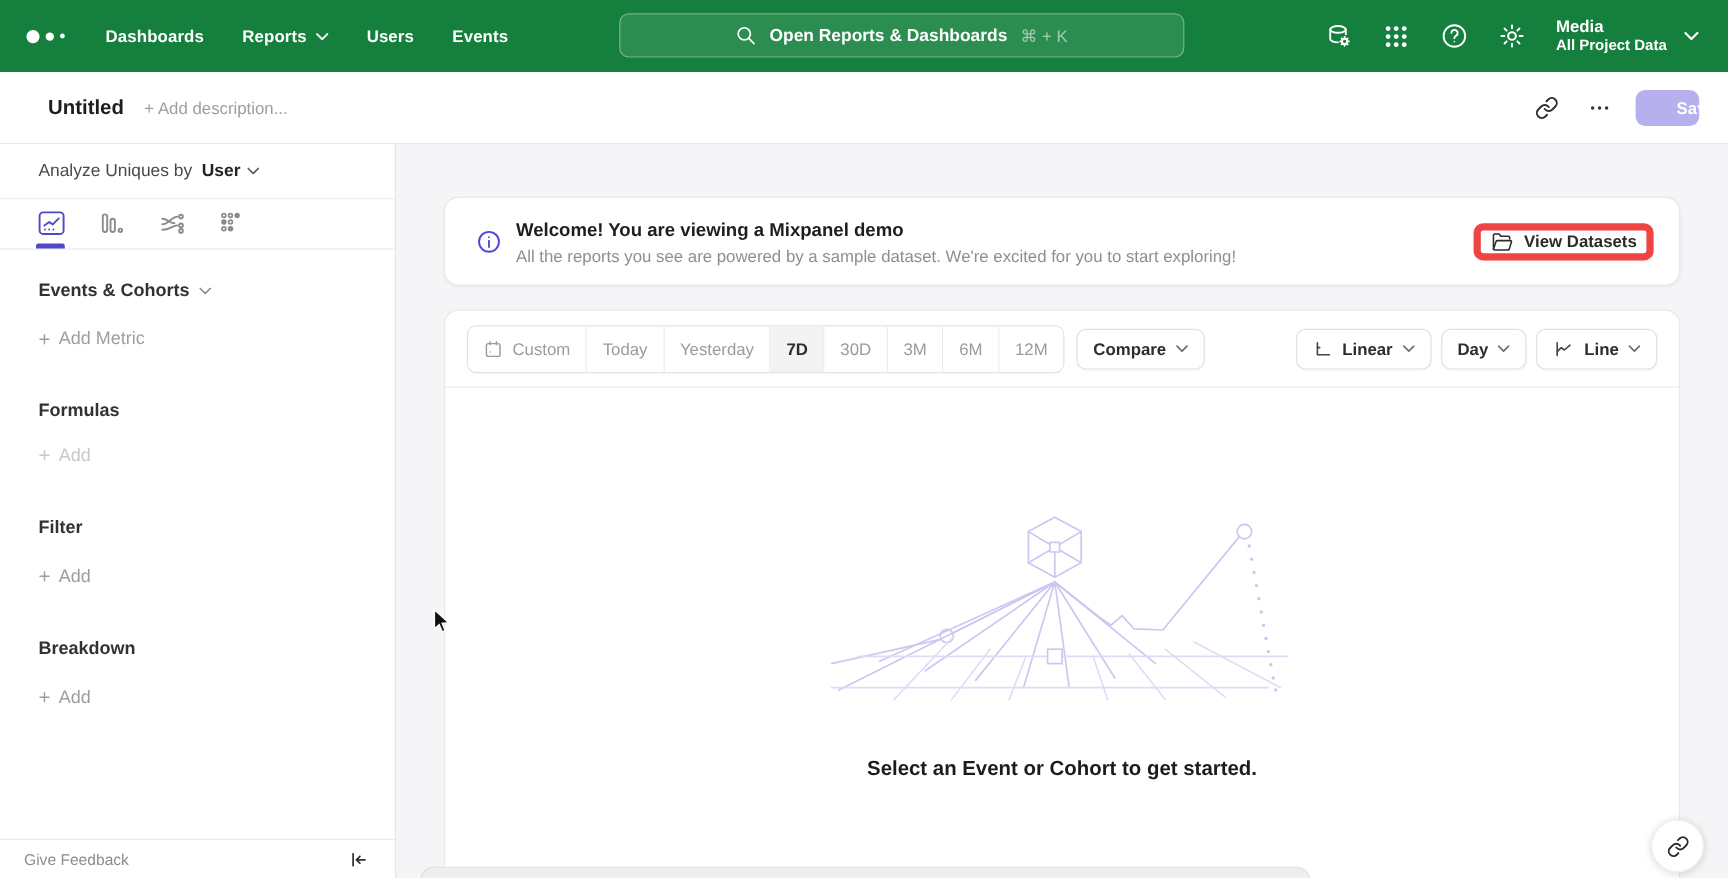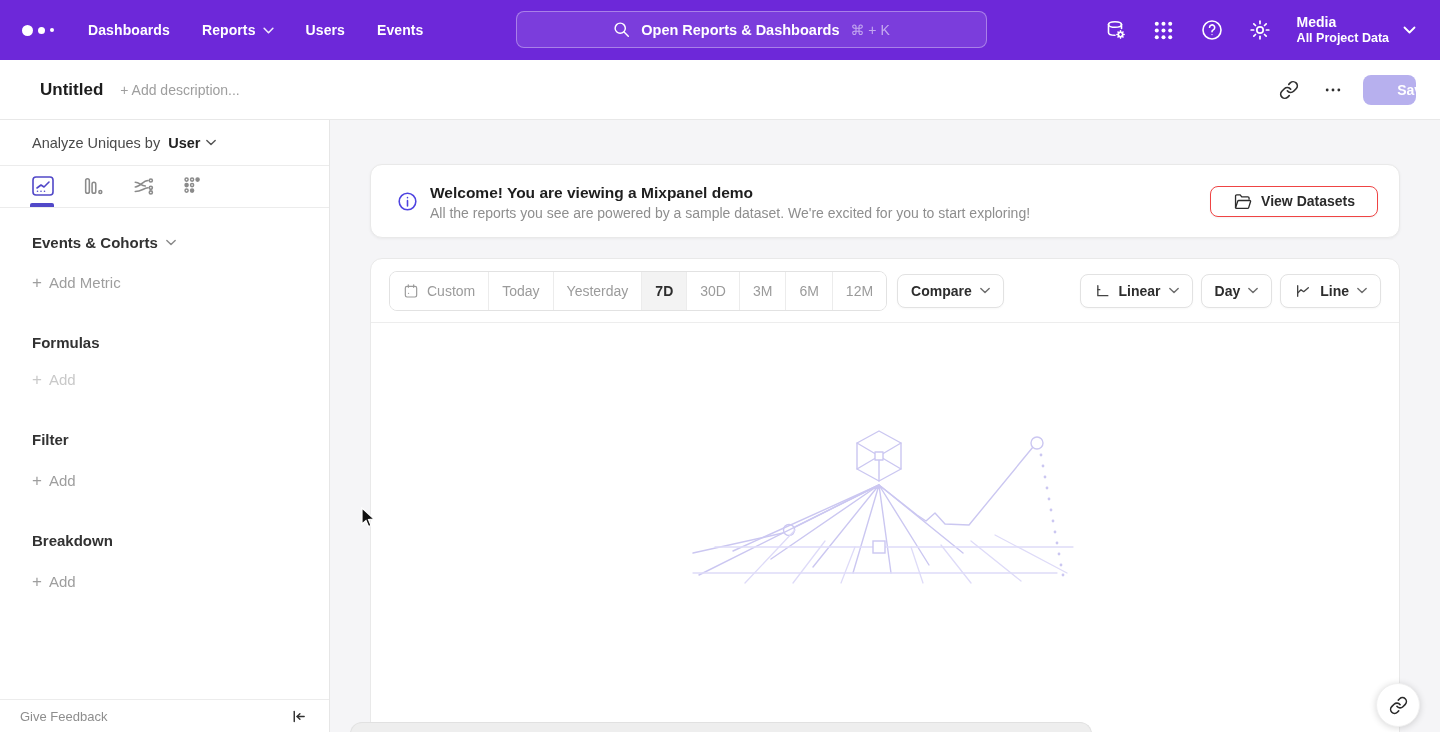--- a/index.html
+++ b/index.html
@@ -1,21 +1,21 @@
 <!DOCTYPE html>
 <html><head>
 <meta charset="utf-8">
 <style>
   * { margin:0; padding:0; box-sizing:border-box; }
   html,body { width:1440px; height:732px; overflow:hidden; background:#f5f5f7;
     font-family:"Liberation Sans", sans-serif; -webkit-font-smoothing:antialiased; }
 
   
   .topnav { position:absolute; left:0; top:0; width:1440px; height:60px;
-    background:#6d28d9; display:flex; align-items:center; z-index:20; }
+    background:#15803d; display:flex; align-items:center; z-index:20; }
   .logo { display:flex; align-items:center; gap:5px; margin-left:22px; width:34px; }
   .logo .d1{ width:11px;height:11px;border-radius:50%;background:#fff;}
   .logo .d2{ width:7px;height:7px;border-radius:50%;background:#fff;}
   .logo .d3{ width:4px;height:4px;border-radius:50%;background:#fff;}
   .nav-item { color:#fff; font-size:14px; font-weight:700; margin-left:32px; cursor:pointer;
     display:flex; align-items:center; gap:7px; letter-spacing:.1px;}
   .nav-item svg { opacity:.9; }
   .searchbar { position:absolute; left:516px; top:11px; width:471px; height:37px;
     background:rgba(255,255,255,0.10); border:1px solid rgba(255,255,255,0.35);
     border-radius:8px; display:flex; align-items:center; justify-content:center; gap:11px;
@@ -70,22 +70,22 @@
   .collapse { position:absolute; right:22px; top:8px; color:#2f2f2f; cursor:pointer; display:flex;}
 
   
   .banner { position:absolute; left:370px; top:164px; width:1030px; height:74px; background:#fff;
     border:1px solid #e9e9e9; border-radius:12px; box-shadow:0 1px 3px rgba(0,0,0,0.05);
     display:flex; align-items:center; z-index:5;}
   .banner-info { margin-left:26px; color:#4F44E0; display:flex; }
   .banner-text { margin-left:12px; }
   .banner-title { font-size:15.5px; font-weight:700; color:#1e1e1e; line-height:21px;}
   .banner-sub { font-size:14px; color:#8e8e8e; margin-top:2px; }
-  .banner-btn { position:absolute; right:21px; height:31px; padding:0 22px; border-radius:8px;
-    background:#fff; border:1px solid #ef4444; box-shadow:0 1px 2px rgba(0,0,0,0.05);
+  .banner-btn { position:absolute; right:21px; height:31px; padding:0 8px; border-radius:8px;
+    background:#fff; border:6px solid #ef4444; box-shadow:0 1px 2px rgba(0,0,0,0.05);
     display:flex; align-items:center; gap:9px; font-size:14px; font-weight:600; color:#2b2b2b;
     cursor:pointer; font-family:inherit;}
 
   .main-card { position:absolute; left:370px; top:258px; width:1030px; height:520px; background:#fff;
     border:1px solid #e9e9e9; border-radius:12px; z-index:1;}
   .toolbar { height:64px; border-bottom:1px solid #ededed; display:flex; align-items:center;
     padding:0 18px; position:relative;}
   .seg { display:flex; align-items:stretch; height:40px; border:1px solid #e2e2e2; border-radius:8px;
     overflow:hidden; background:#fff; }
   .seg-item { display:flex; align-items:center; padding:0 13px; font-size:14px; color:#9b9b9b;
@@ -473,20 +473,21 @@
           <circle cx="364" cy="76" r="1.4"></circle>
           <circle cx="366" cy="87" r="1.4"></circle>
           <circle cx="368" cy="98" r="1.4"></circle>
           <circle cx="370" cy="109" r="1.4"></circle>
           <circle cx="372" cy="120" r="1.4"></circle>
           <circle cx="374" cy="131" r="1.4"></circle>
           <circle cx="376" cy="142" r="1.4"></circle>
           <circle cx="378" cy="152" r="1.4"></circle>
       </g>
     </svg>
+    <div class="empty-title">Select an Event or Cohort to get started.</div>
   </div>
 </div>
 
 <div class="bottom-sheet"></div>
 
 <div class="fab">
   <svg width="19" height="19" viewBox="0 0 24 24" fill="none" stroke="currentColor" stroke-width="2" stroke-linecap="round" stroke-linejoin="round">
       <path d="M10 13a5 5 0 0 0 7.54.54l3-3a5 5 0 0 0-7.07-7.07l-1.72 1.71"></path>
       <path d="M14 11a5 5 0 0 0-7.54-.54l-3 3a5 5 0 0 0 7.07 7.07l1.71-1.71"></path>
     </svg>

